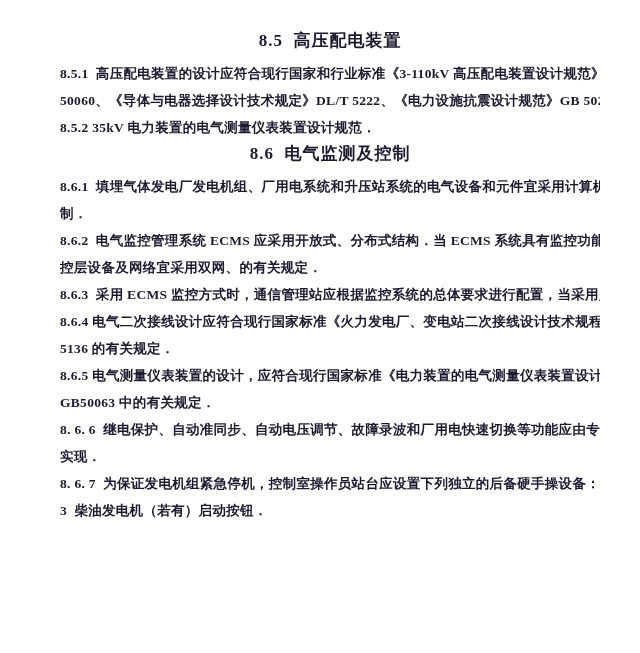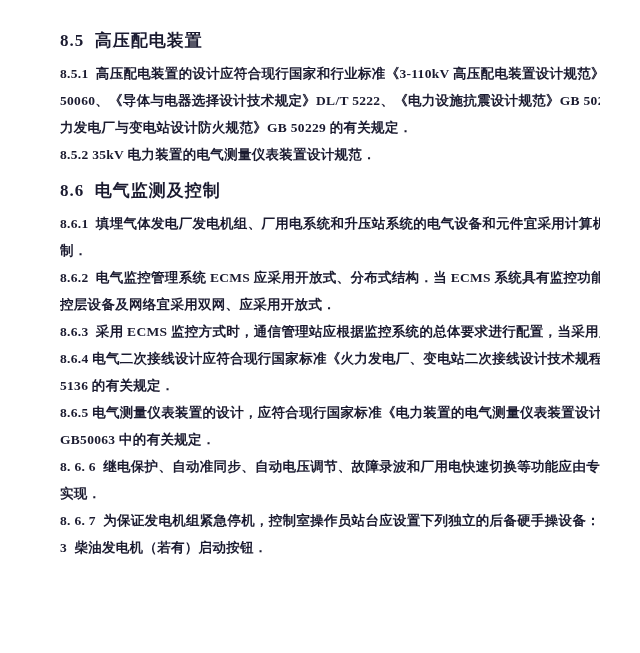--- a/index.html
+++ b/index.html
@@ -20,27 +20,26 @@
   .doc {
     position: absolute;
     left: 60px;
     right: 40px;
     top: 0;
     padding-top: 28px;
   }
   .heading {
     font-size: 17px;
     line-height: 26px;
-    text-align: left;
+    text-align: center;
     letter-spacing: 1px;
     margin: 0 0 6px 0;
     white-space: pre;
   }
   .heading.second {
-    margin-top: 10px;
   }
   .para {
     margin: 0;
   }
   .line {
     font-size: 13.5px;
     line-height: 27px;
     height: 27px;
     letter-spacing: 0.3px;
     white-space: pre;
@@ -51,37 +50,36 @@
 <body>
 
 <div class="page">
   <div class="doc">
 
     <div class="heading">8.5  高压配电装置</div>
 
     <div class="para">
       <div class="line">8.5.1  高压配电装置的设计应符合现行国家和行业标准《3-110kV 高压配电装置设计规范》GB</div>
       <div class="line">50060、《导体与电器选择设计技术规定》DL/T 5222、《电力设施抗震设计规范》GB 50260、《火</div>
-      <div class="line">力发电厂与变电站设计防火规范》GB 50229 的有关规定．</div>
     </div>
 
     <div class="para">
       <div class="line">8.5.2 35kV 电力装置的电气测量仪表装置设计规范．</div>
     </div>
 
     <div class="heading second">8.6  电气监测及控制</div>
 
     <div class="para">
       <div class="line">8.6.1  填埋气体发电厂发电机组、厂用电系统和升压站系统的电气设备和元件宜采用计算机控</div>
       <div class="line">制．</div>
     </div>
 
     <div class="para">
       <div class="line">8.6.2  电气监控管理系统 ECMS 应采用开放式、分布式结构．当 ECMS 系统具有监控功能时，站</div>
-      <div class="line">控层设备及网络宜采用双网、应采用开放式．</div>
+      <div class="line">控层设备及网络宜采用双网、的有关规定．</div>
     </div>
 
     <div class="para">
       <div class="line">8.6.3  采用 ECMS 监控方式时，通信管理站应根据监控系统的总体要求进行配置，当采用监控方</div>
     </div>
 
     <div class="para">
       <div class="line">8.6.4 电气二次接线设计应符合现行国家标准《火力发电厂、变电站二次接线设计技术规程》DL/T</div>
       <div class="line">5136 的有关规定．</div>
     </div>

